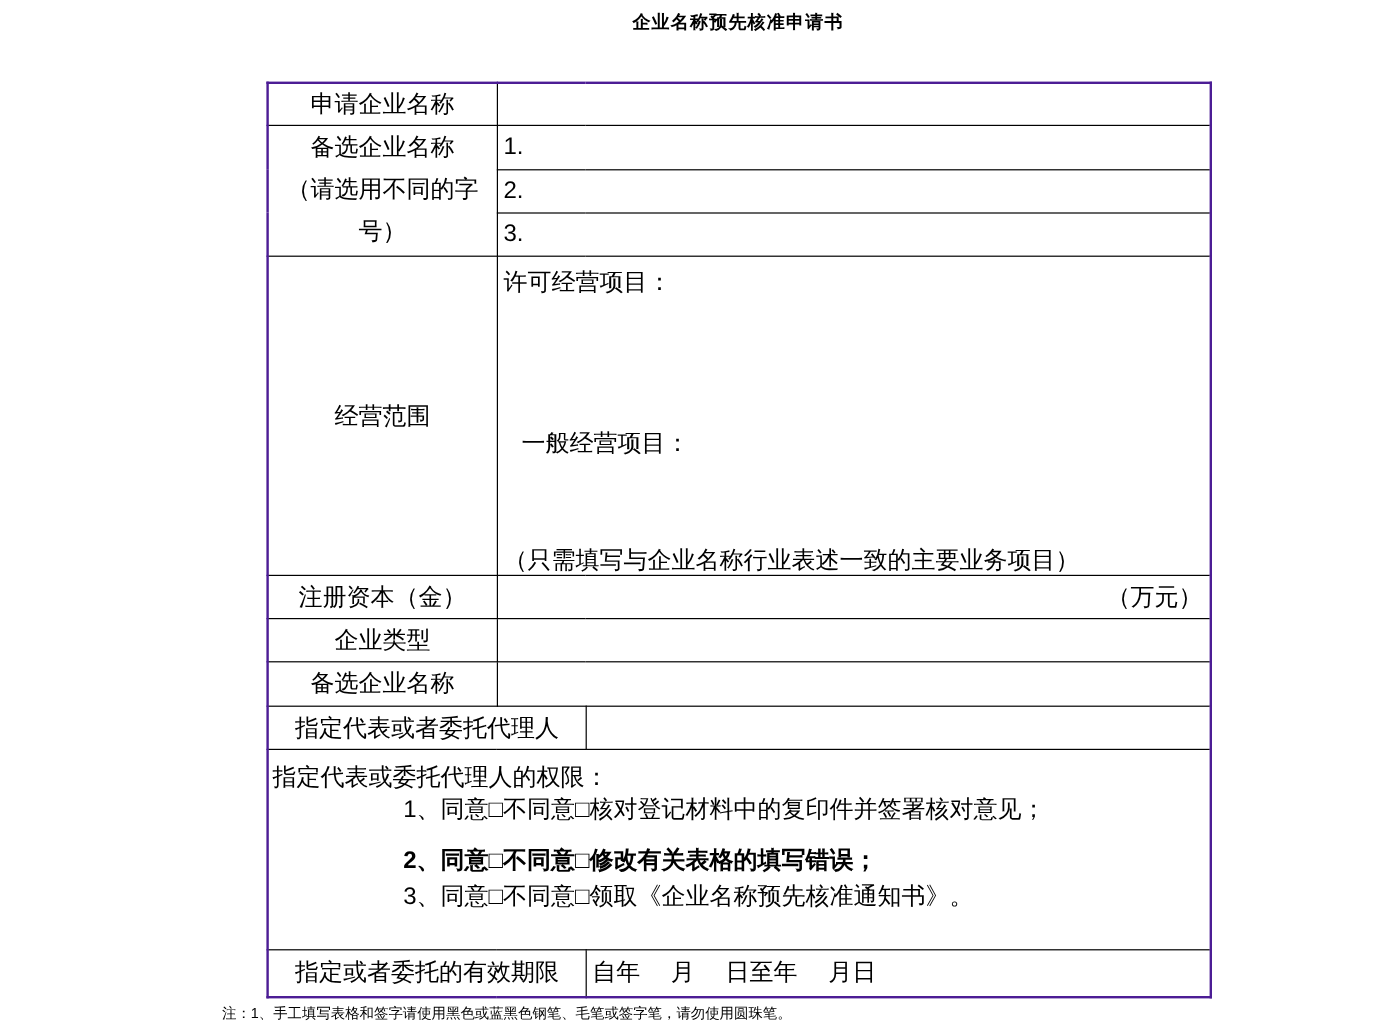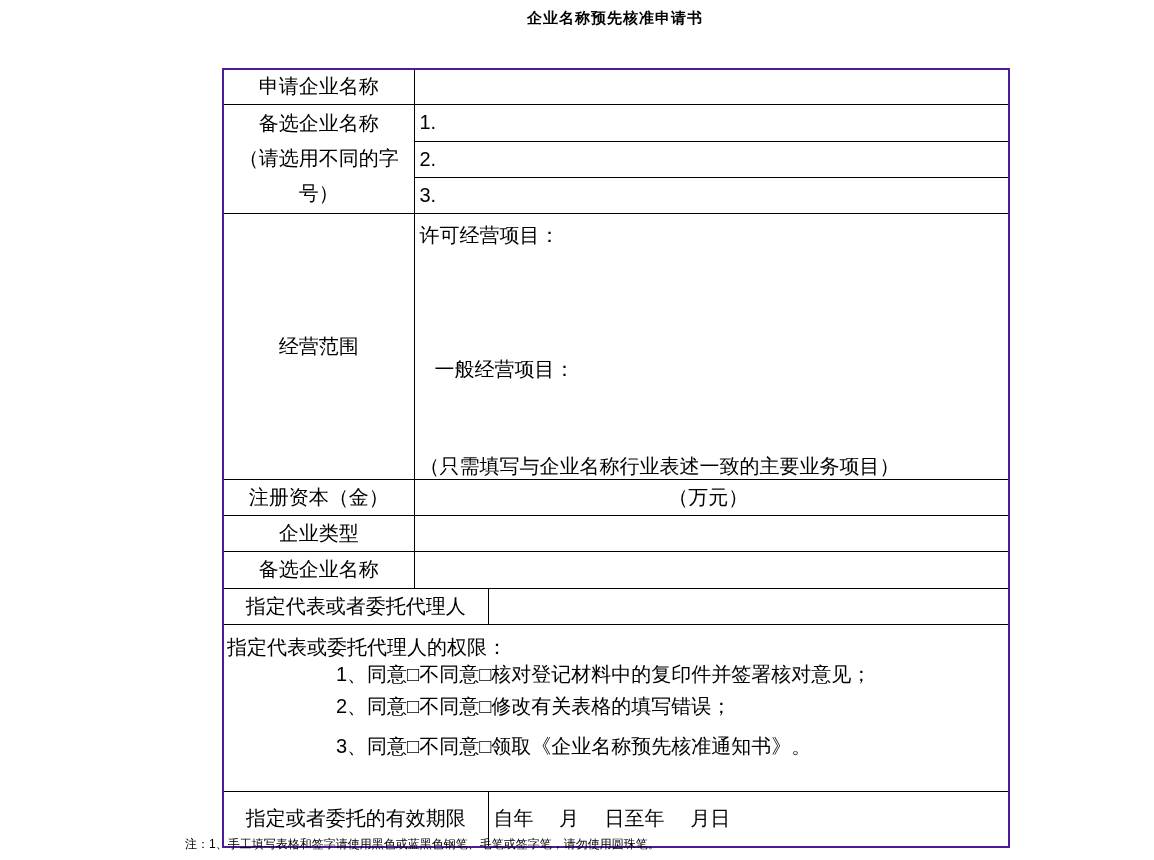--- a/index.html
+++ b/index.html
@@ -19,25 +19,25 @@
     font-size:20px;
   }
   td{border:1px solid #000;padding:0;vertical-align:middle;overflow:hidden;}
   td.lbl{text-align:center;}
   td.val{text-align:left;padding-left:5px;}
   .lbl2line{line-height:35px;margin-left:23px;}
   .scope-cell{position:relative;padding-left:36px;}
   .scope-cell .scope-line1{position:absolute;left:5px;top:8px;}
   .scope-cell .scope-line2{position:absolute;left:5px;top:142px;margin-left:15px;}
   .scope-cell .scope-note{position:absolute;left:5px;top:239px;}
-  .capital-cell{text-align:center;padding-right:6px;margin-left:40px;}
+  .capital-cell{text-align:right;padding-right:6px;margin-left:40px;}
   .auth-cell{position:relative;vertical-align:top;}
   .auth-header{position:absolute;left:3px;top:9px;}
   .auth-item1{position:absolute;left:112px;top:36px;}
-  .auth-item2{position:absolute;left:112px;top:68px;}
+  .auth-item2{position:absolute;left:112px;top:78px;font-weight:bold;}
   .auth-item3{position:absolute;left:112px;top:108px;}
   .footnote{position:absolute;left:185px;top:836px;font-size:12px;}
 </style>
 </head>
 <body>
 
 <div class="title">企业名称预先核准申请书</div>
 
 <table class="form">
   <colgroup>
@@ -99,20 +99,20 @@
 
   <tr style="height:167px;">
     <td class="auth-cell" colspan="3">
       <div class="auth-header">指定代表或委托代理人的权限：</div>
       <div class="auth-item1">1、同意□不同意□核对登记材料中的复印件并签署核对意见；</div>
       <div class="auth-item2">2、同意□不同意□修改有关表格的填写错误；</div>
       <div class="auth-item3">3、同意□不同意□领取《企业名称预先核准通知书》。</div>
     </td>
   </tr>
 
-  <tr style="height:56px;padding-left:48px;">
+  <tr style="height:40px;padding-left:48px;">
     <td class="lbl" colspan="2">指定或者委托的有效期限</td>
     <td class="val">自年　 月　 日至年　 月日</td>
   </tr>
 </tbody>
   </table>
 
 <div class="footnote">注：1、手工填写表格和签字请使用黑色或蓝黑色钢笔、毛笔或签字笔，请勿使用圆珠笔。</div>
 
 </body></html>

